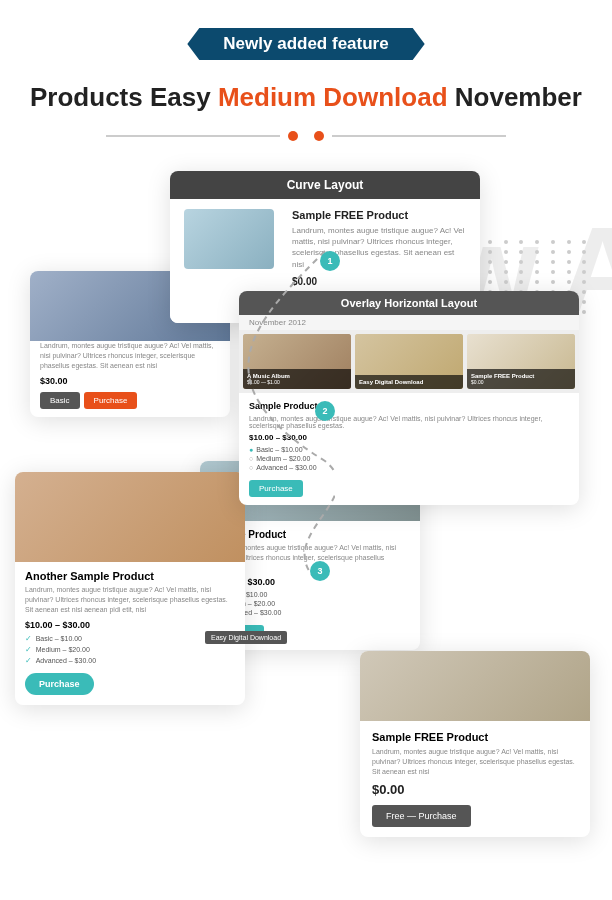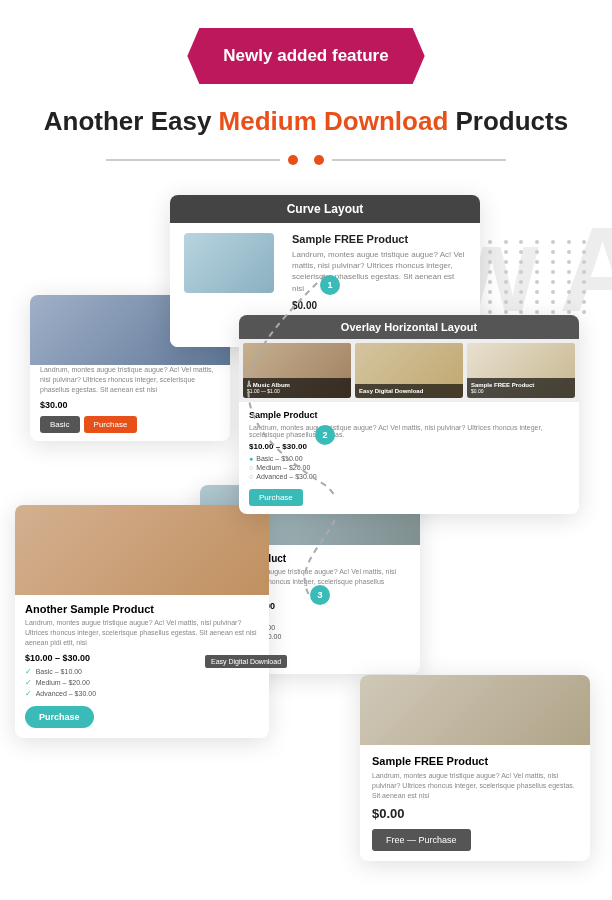--- a/index.html
+++ b/index.html
@@ -14,25 +14,25 @@
 
     
     .banner-container {
       display: flex;
       justify-content: center;
       margin-top: 28px;
       position: relative;
       z-index: 10;
     }
     .banner {
-      background: #be185d;
+      background: #0c4a6e;
       color: #fff;
       font-weight: bold;
       font-size: 17px;
-      padding: 18px 36px;
+      padding: 6px 36px;
       position: relative;
       clip-path: polygon(12px 0%, calc(100% - 12px) 0%, 100% 50%, calc(100% - 12px) 100%, 12px 100%, 0% 50%);
     }
 
     
     .main-heading {
       text-align: center;
       font-size: 26px;
       font-weight: 900;
       color: #222;
@@ -266,22 +266,22 @@
       padding: 0 10px 6px;
     }
     .easy-btn-row {
       padding: 0 10px 8px;
       display: flex;
       gap: 4px;
     }
 
     
     .card-another {
-      width: 254px;
-      top: 310px;
+      width: 230px;
+      top: 301px;
       left: 15px;
       z-index: 5;
     }
     .another-img {
       width: 100%;
       height: 90px;
       background: linear-gradient(135deg, #d4b090 0%, #c09060 100%);
     }
     .another-title {
       font-size: 11px;
@@ -466,21 +466,21 @@
 </head>
 <body>
 
 <div class="banner-container">
   <div class="banner">
     <span>Newly added feature</span>
   </div>
 </div>
 
 <div class="main-heading">
-  <span>Another Easy </span><span class="highlight">Medium Download</span><span> Products</span>
+  <span>Products Easy </span><span class="highlight">Medium Download</span><span> November</span>
 </div>
 
 <div class="divider-row">
   <div class="divider-line"></div>
   <div class="divider-dot"></div>
   <div class="divider-dot"></div>
   <div class="divider-line"></div>
 </div>
 
 <div class="bg-text">New A</div>
@@ -567,20 +567,21 @@
           <div class="card-product-desc">Landrum, montes augue tristique augue? Ac! Vel mattis, nisi pulvinar? Ultrices rhoncus integer, scelerisque phasellus egestas. Sit aenean est nisi</div>
           <div class="card-price">$0.00</div>
           <div class="card-btn">Free — Purchase</div>
         </div>
       </div>
     </div>
   </div>
 
   <div class="card card-overlay">
     <div class="overlay-header">Overlay Horizontal Layout</div>
+    <div class="overlay-subheader">November 2012</div>
     <div class="overlay-images">
       <div class="overlay-img">
         <div style="background:linear-gradient(135deg,#c5b090 0%,#a08060 100%);width:100%;height:100%;border-radius:3px;"></div>
         <div class="overlay-mini-card">
           <div style="font-size:6px;font-weight:bold;">A Music Album</div>
           <div style="font-size:5px;">$1.00 — $1.00</div>
         </div>
       </div>
       <div class="overlay-img overlay-img-2">
         <div style="background:linear-gradient(135deg,#d4c4a0 0%,#c0a870 100%);width:100%;height:100%;border-radius:3px;"></div>

